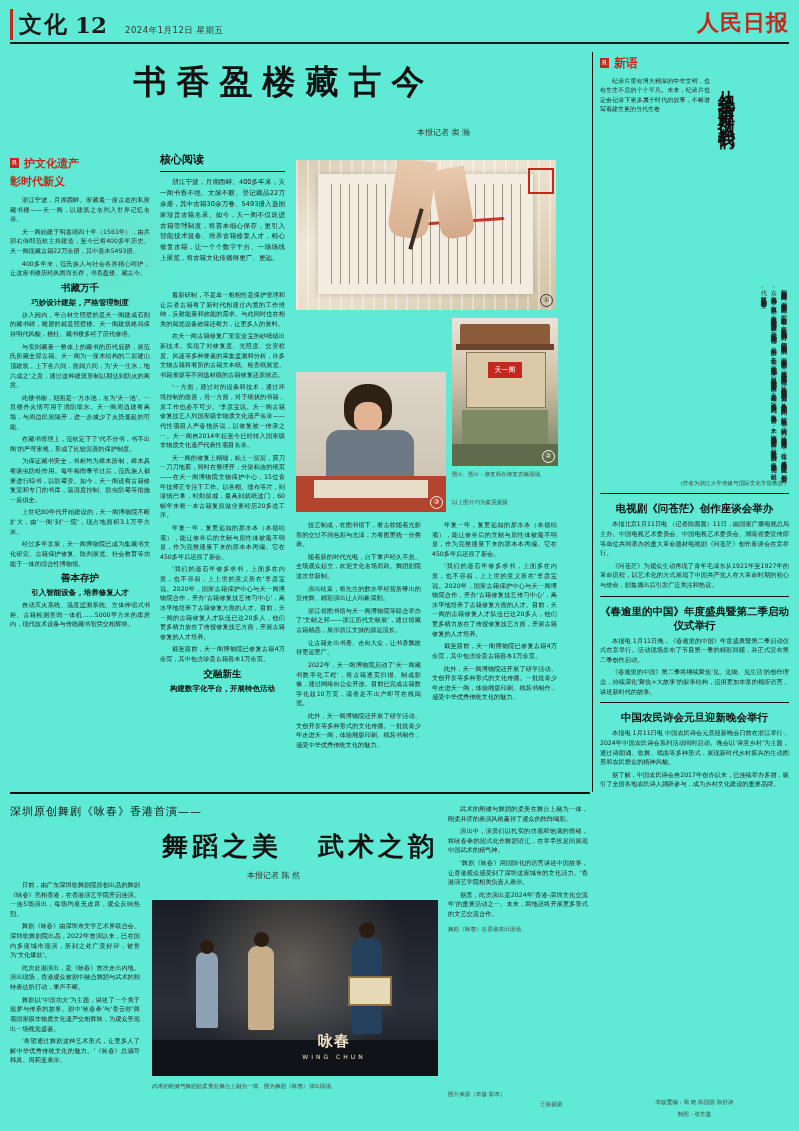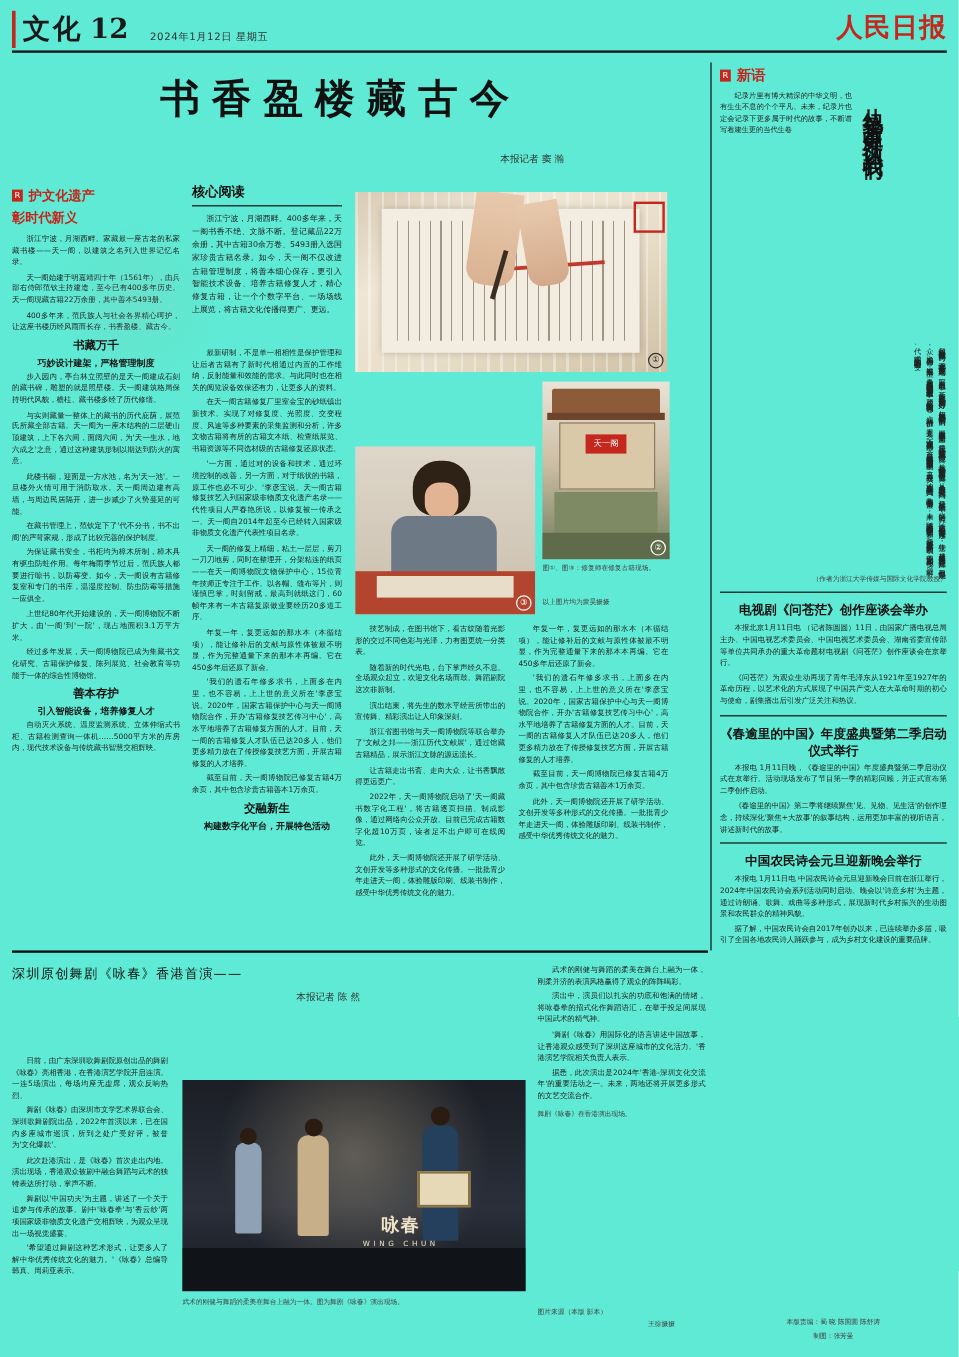--- a/index.html
+++ b/index.html
@@ -300,20 +300,25 @@
       <div class="body">
           <p>据了解，中国农民诗会自2017年创办以来，已连续举办多届，吸引了全国各地农民诗人踊跃参与，成为乡村文化建设的重要品牌。</p>
         </div>
     </div>
   </div>
 
   <div style="position:absolute;left:10px;top:792px;width:580px;height:2px;background:#111;"></div>
 
   <div class="blk" style="left:10px;top:804px;width:580px;">
     <div class="kicker-line">深圳原创舞剧《咏春》香港首演——</div>
+    <div style="text-align:center;margin-top:10px">
+      <span class="headline" style="font-size:26px;letter-spacing:4px">舞蹈之美</span>
+      <span style="display:inline-block;width:26px"></span>
+      <span class="headline" style="font-size:26px;letter-spacing:4px">武术之韵</span>
+    </div>
     <div class="byline" style="width:260px;margin:6px auto 0 30px">本报记者 陈 然</div>
   </div>
 
   <div class="blk" style="left:10px;top:880px;width:130px;">
     <div class="body">
         <p>日前，由广东深圳歌舞剧院原创出品的舞剧《咏春》亮相香港，在香港演艺学院开启连演。一连5场演出，每场均座无虚席，观众反响热烈。</p>
       </div>
     <div class="body">
         <p>舞剧《咏春》由深圳市文学艺术界联合会、深圳歌舞剧院出品，2022年首演以来，已在国内多座城市巡演，所到之处广受好评，被誉为'文化爆款'。</p>
       </div>
@@ -335,21 +340,21 @@
     <div style="position:absolute;left:48px;top:40px;width:14px;height:14px;background:#2b1c12;border-radius:50%;"></div>
     <div style="position:absolute;left:96px;top:46px;width:26px;height:84px;background:#c7b089;border-radius:9px 9px 2px 2px;"></div>
     <div style="position:absolute;left:102px;top:32px;width:15px;height:15px;background:#2b1c12;border-radius:50%;"></div>
     <div style="position:absolute;left:200px;top:38px;width:30px;height:96px;background:#25405c;border-radius:10px 10px 2px 2px;"></div>
     <div style="position:absolute;left:207px;top:22px;width:16px;height:16px;background:#2b1c12;border-radius:50%;"></div>
     <div style="position:absolute;left:196px;top:76px;width:40px;height:26px;background:#e6d9b8;border:2px solid #8a7340;"></div>
 
     <div style="position:absolute;left:0;top:140px;width:286px;height:36px;background:#101318;"></div>
 
     <div style="position:absolute;left:150px;top:112px;width:64px;height:46px;color:#f0e4c8;text-align:center;">
-      <div style="font-family:'DejaVu Serif',serif;font-size:15px;font-weight:bold;letter-spacing:1px;">咏春</div>
+      <div style="font-family:'DejaVu Serif',serif;font-size:15px;font-weight:bold;letter-spacing:1px;margin-top:20px;">咏春</div>
       <div style="font-size:6px;letter-spacing:3px;margin-top:2px">WING CHUN</div>
     </div>
   </div>
   <div class="cap" style="position:absolute;left:152px;top:1082px;width:286px">武术的刚健与舞蹈的柔美在舞台上融为一体。图为舞剧《咏春》演出现场。</div>
 
   <div class="blk" style="left:448px;top:804px;width:140px;">
     <div class="body">
         <p>武术的刚健与舞蹈的柔美在舞台上融为一体，刚柔并济的表演风格赢得了观众的阵阵喝彩。</p>
       </div>
     <div class="body">

